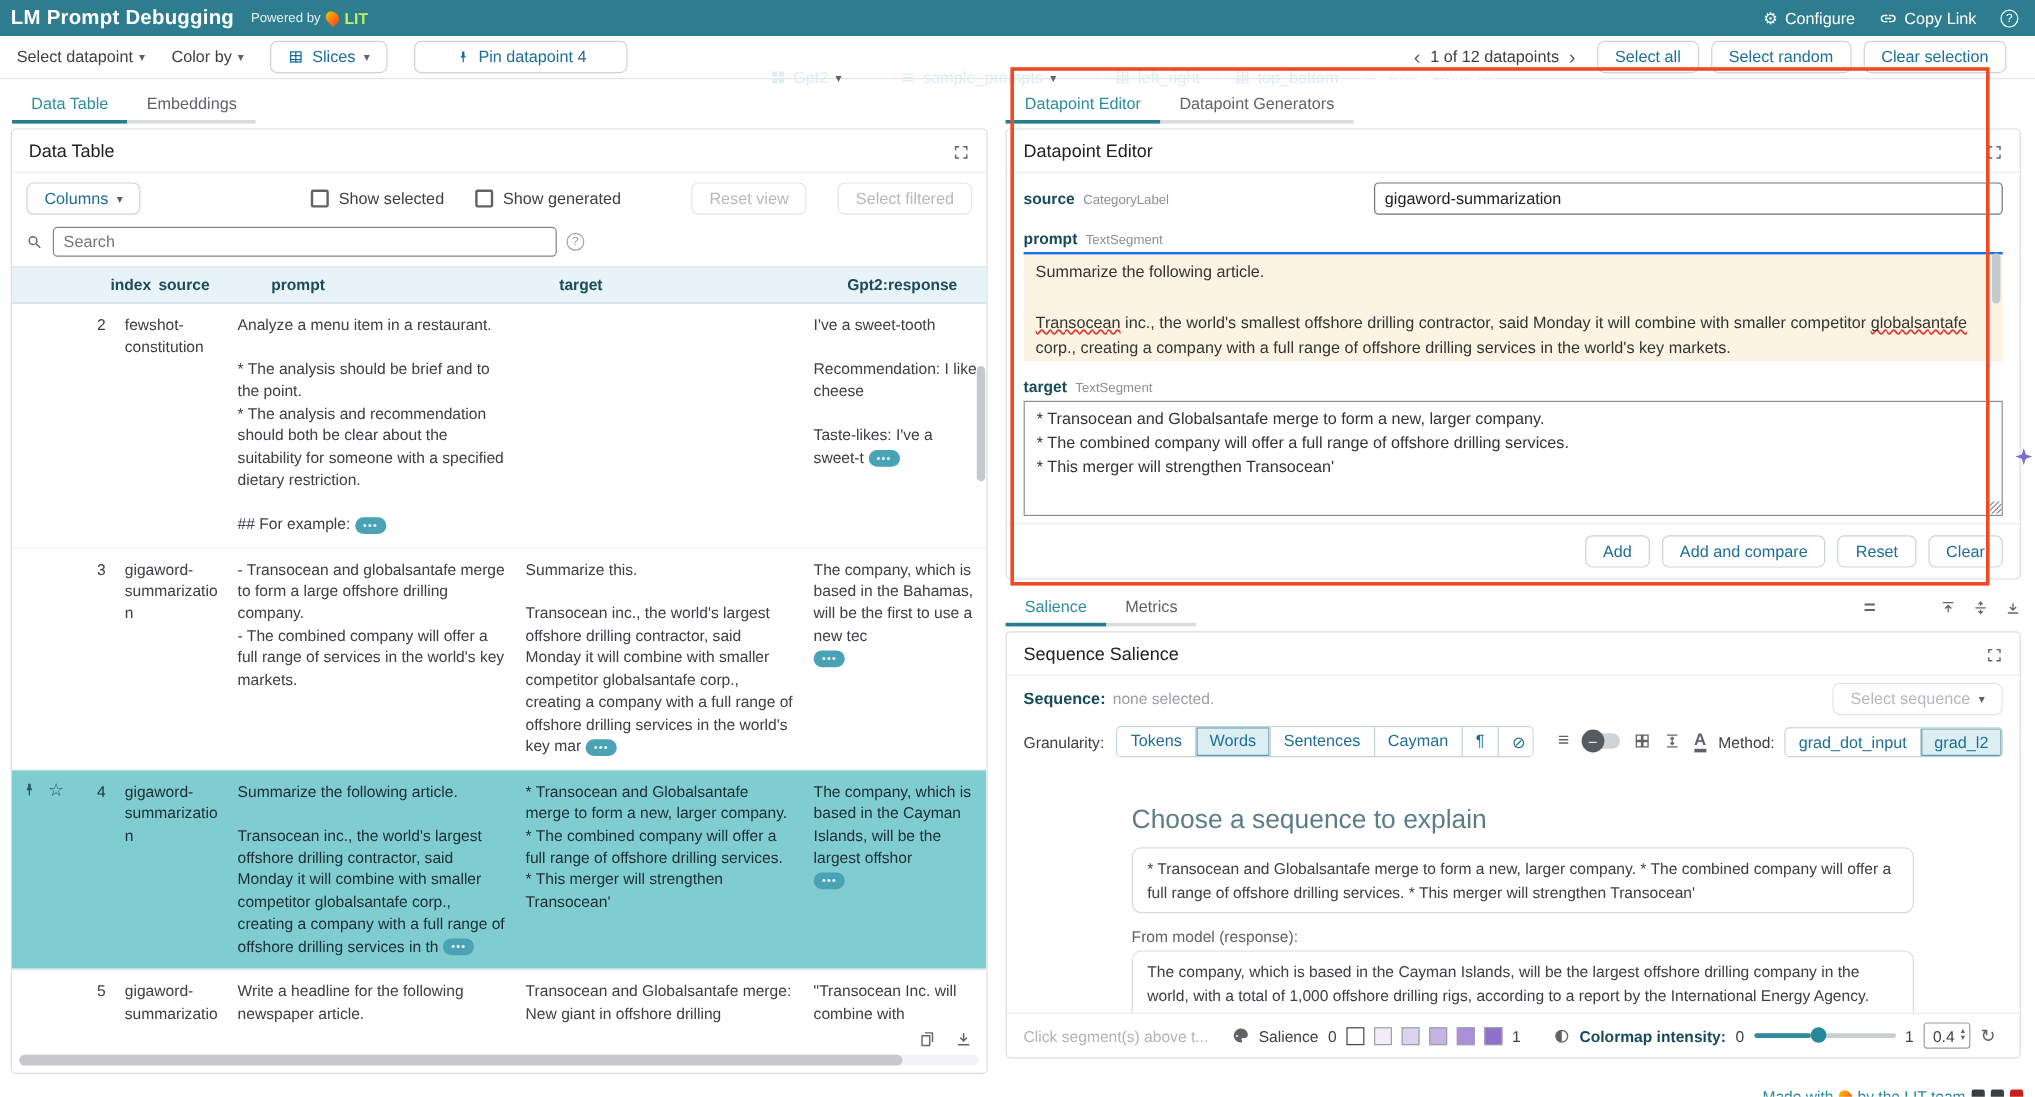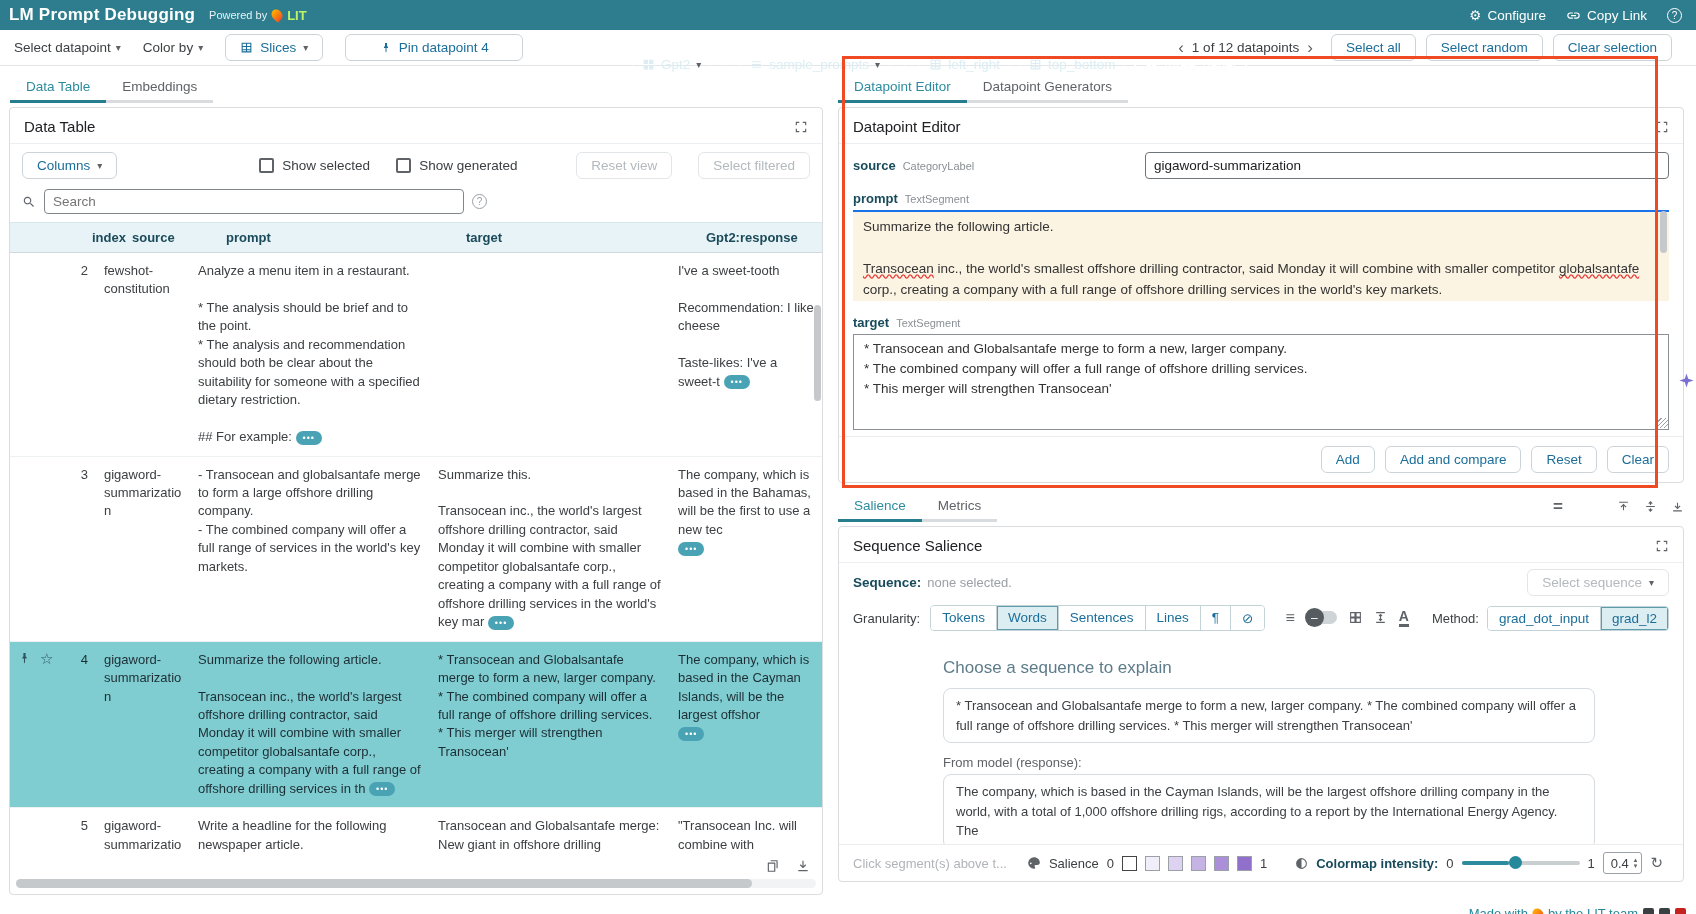--- a/index.html
+++ b/index.html
@@ -117,21 +117,21 @@
   .seg { padding:4px 11px; font-size:13.5px; color:#1b6e99; border-left:1px solid #c4d3d8; cursor:pointer; background:#fff; white-space:nowrap; }
   .seg:first-child { border-left:none; }
   .seg.sel { background:#ddeef3; box-shadow:inset 0 0 0 1px #5c9cab; }
   .gran-icons { display:flex; align-items:center; gap:12px; margin-left:10px; color:#5f6368; }
   .toggle { width:30px; height:13px; background:#cfd4d7; border-radius:7px; position:relative; cursor:pointer; }
   .toggle .knob { position:absolute; left:-2px; top:-3px; width:19px; height:19px; border-radius:50%;
                   background:#555b5f; color:#fff; display:flex; align-items:center; justify-content:center; font-size:12px; }
   .a-under { font-size:14px; font-weight:bold; border-bottom:3px solid #5f6368; line-height:1.1; cursor:pointer; }
   .method-wrap { margin-left:auto; display:flex; align-items:center; gap:8px; }
   .ss-content { flex:1; overflow:hidden; padding-left:104px; padding-right:88px; }
-  .ss-heading { font-size:17px; color:#5d7c8a; margin:22px 0 10px; }
+  .ss-heading { font-size:22px; color:#5d7c8a; margin:34px 0 10px; }
   .ss-sub { font-size:13px; color:#5f6368; margin:8px 0 4px; }
   .ss-box { border:1px solid #d5dbe0; border-radius:8px; padding:7px 12px; font-size:13px;
             color:#3c4043; line-height:1.5; background:#fff; }
   .ss-foot { display:flex; align-items:center; gap:8px; padding:7px 14px; border-top:1px solid #ececec; }
   .hint { color:#b0b4b8; white-space:nowrap; }
   .sal-sq { width:15px; height:15px; border:1px solid #9aa0a6; display:inline-block; }
   .sal-sq.first { border-color:#444; }
   .slider { width:118px; height:4px; background:#c9ced1; border-radius:2px; position:relative; cursor:pointer; }
   .slider .fill { position:absolute; left:0; top:0; height:4px; width:40%; background:#2c8c9e; border-radius:2px; }
   .slider .knob { position:absolute; left:40%; top:-5px; width:13px; height:13px; border-radius:50%; background:#26889b; }
@@ -497,21 +497,21 @@
         </button>
       </span>
     </div>
 
     <div class="gran-row">
       <span>Granularity:</span>
       <span class="seg-group">
         <span class="seg">Tokens</span>
         <span class="seg sel">Words</span>
         <span class="seg">Sentences</span>
-        <span class="seg">Lines</span>
+        <span class="seg">Cayman</span>
         <span class="seg">¶</span>
         <span class="seg">⊘</span>
       </span>
       <span class="gran-icons">
         <span style="font-size:16px;cursor:pointer;">≡</span>
         <span class="toggle">
             <span class="knob">–</span>
           </span>
         <span class="icon-btn">
             <svg width="13" height="13" viewBox="0 0 24 24">

